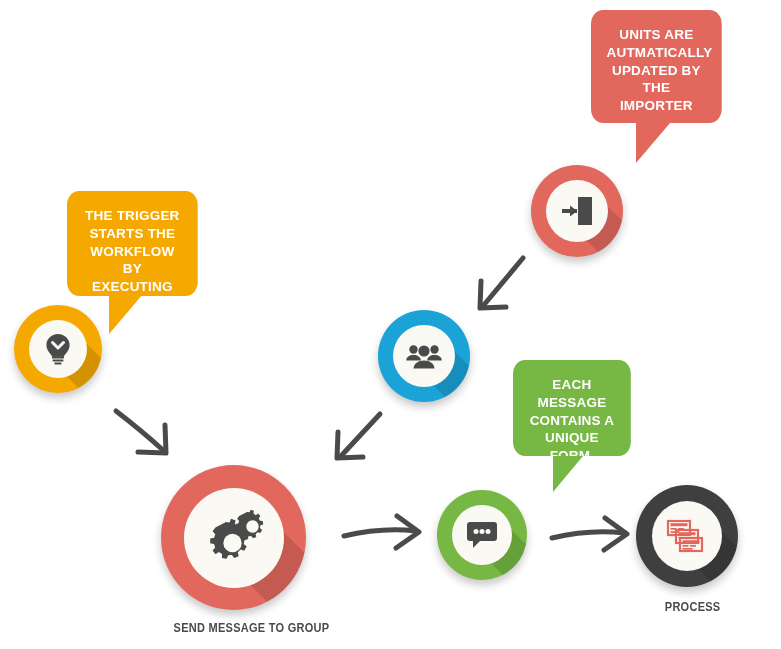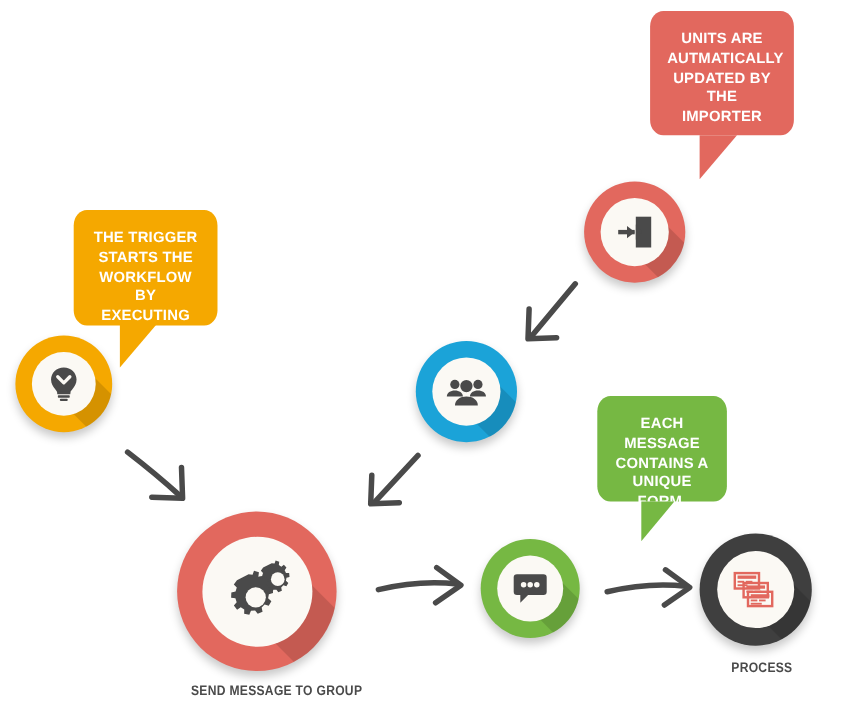--- a/index.html
+++ b/index.html
@@ -50,21 +50,21 @@
 
   
   #callout-importer { left: 591px; top: 10px; width: 152px; height: 113px; }
   #callout-importer .tail { left: 45px; bottom: -40px; }
 
   
   #callout-trigger { left: 67px; top: 150px; width: 152px; height: 105px; margin-top: 41px; }
   #callout-trigger .tail { left: 42px; bottom: -38px; }
 
   
-  #callout-form { left: 513px; top: 360px; width: 137px; height: 96px; margin-left: 30px; }
+  #callout-form { left: 513px; top: 360px; width: 137px; height: 96px; }
   #callout-form .tail { left: 40px; bottom: -36px; }
 
   
   .node { position: absolute; }
   .node .disc {
     position: relative;
     width: 100%; height: 100%;
     border-radius: 50%;
     overflow: hidden;
     box-shadow: 0 5px 9px rgba(0,0,0,0.22);

